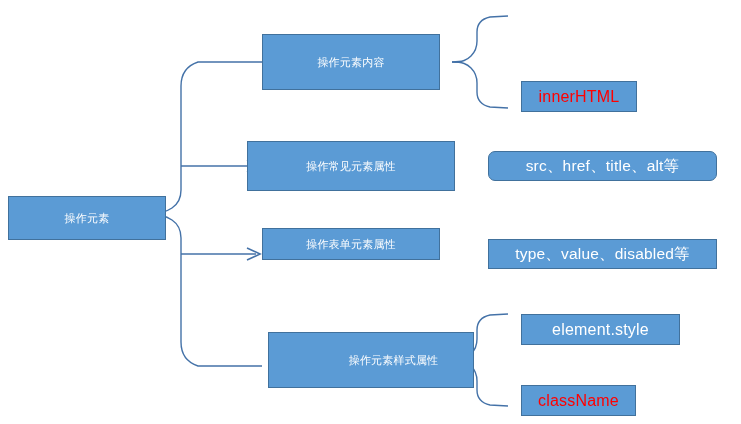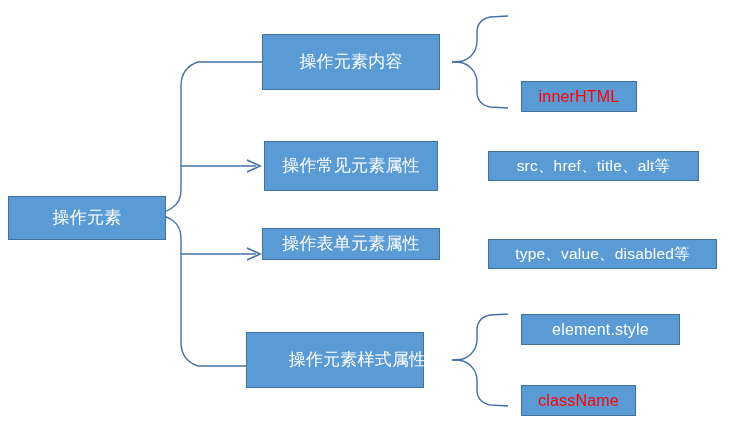--- a/index.html
+++ b/index.html
@@ -28,21 +28,21 @@
     justify-content: center;
     text-align: center;
     line-height: 1.1;
     letter-spacing: 0.2px;
     white-space: nowrap;
   }
   .node.red {
     color: #FF0000;
   }
   .cjk {
-    font-size: 17px;
+    font-size: 11px;
   }
   .latin {
     font-size: 16px;
   }
   .mixed {
     font-size: 15.5px;
   }
   svg.links {
     position: absolute;
     left: 0;
@@ -103,37 +103,37 @@
 
   <div class="node cjk" style="left:262px; top:34px; width:178px; height:56px;">
     <span>操作元素内容</span>
   </div>
 
 
   <div class="node latin red" style="left:521px; top:81px; width:116px; height:31px;">
     <span>innerHTML</span>
   </div>
 
-  <div class="node cjk" style="left:264px; top:141px; width:174px; height:50px;">
+  <div class="node cjk" style="left:247px; top:141px; width:208px; height:50px;">
     <span>操作常见元素属性</span>
   </div>
 
-  <div class="node mixed" style="left:488px; top:151px; width:211px; height:30px;">
+  <div class="node mixed" style="left:488px; top:151px; width:229px; height:30px;border-radius:7px;">
     <span>src、href、title、alt等</span>
   </div>
 
   <div class="node cjk" style="left:262px; top:228px; width:178px; height:32px;">
     <span>操作表单元素属性</span>
   </div>
 
   <div class="node mixed" style="left:488px; top:239px; width:229px; height:30px;">
     <span>type、value、disabled等</span>
   </div>
 
-  <div class="node cjk" style="left:246px; top:332px; width:178px; height:56px;padding-left:45px;">
+  <div class="node cjk" style="left:268px; top:332px; width:206px; height:56px;padding-left:45px;">
     <span>操作元素样式属性</span>
   </div>
 
   <div class="node latin" style="left:521px; top:314px; width:159px; height:31px;">
     <span>element.style</span>
   </div>
 
   <div class="node latin red" style="left:521px; top:385px; width:115px; height:31px;">
     <span>className</span>
   </div>

